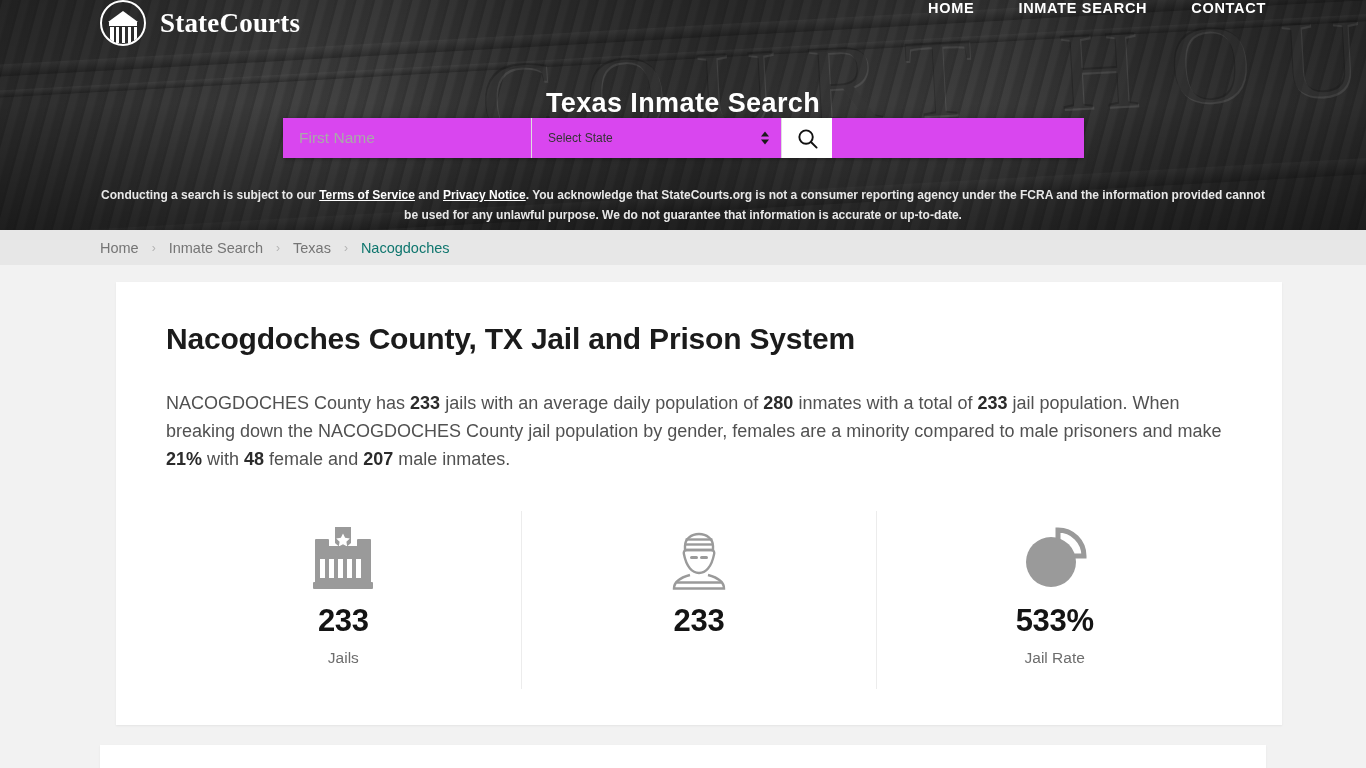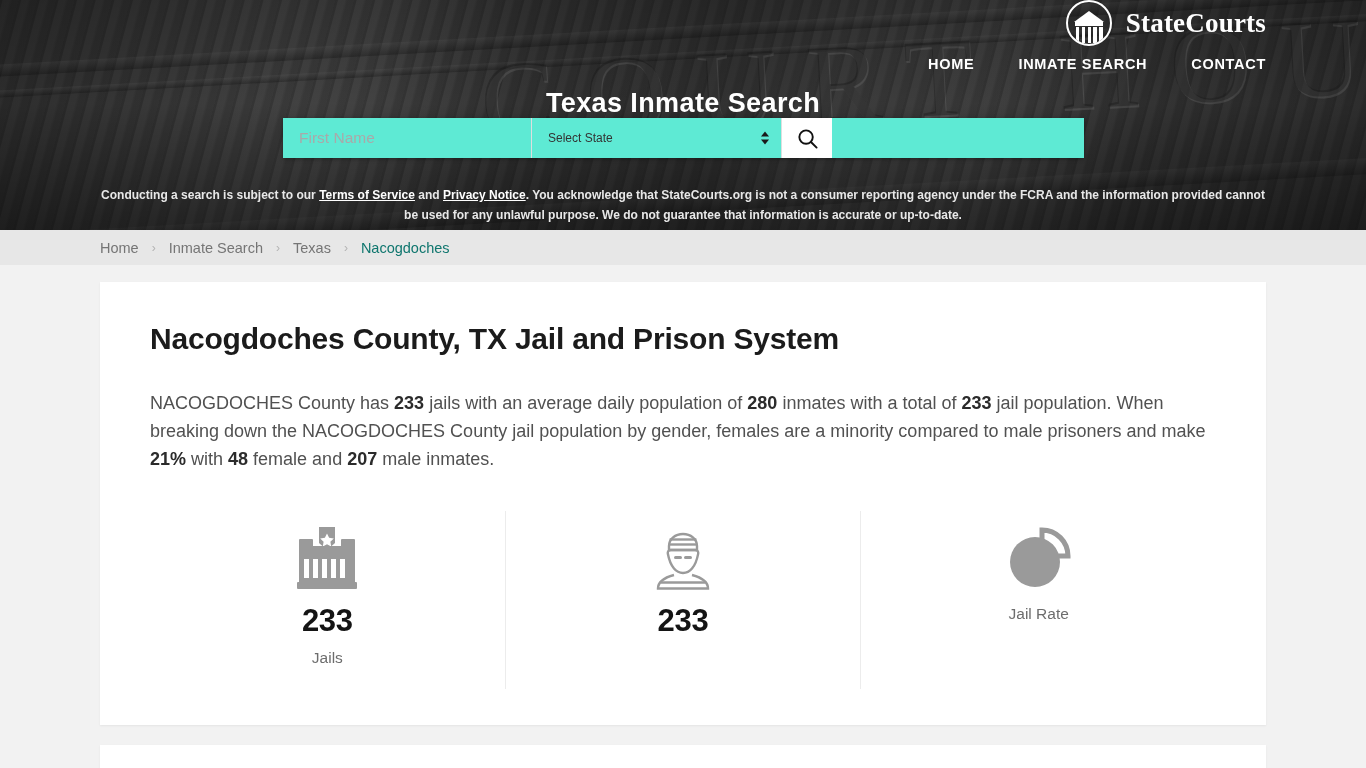--- a/index.html
+++ b/index.html
@@ -65,24 +65,23 @@
     background: linear-gradient(180deg, rgba(0,0,0,0.42) 0%, rgba(0,0,0,0.30) 45%, rgba(0,0,0,0.55) 100%);
   }
   .hero-inner { position: relative; z-index: 5; }
 
   .topbar {
     position: absolute;
     top: 0; left: 0;
     width: 1366px;
     height: 72px;
     display: flex;
-    align-items: flex-end;
+    align-items: flex-start;
     justify-content: space-between;
     padding: 0 100px;
-    flex-direction: column;
   }
   .brand { display: flex; align-items: center; gap: 14px; text-decoration: none; }
   .brand-mark {
     width: 46px; height: 46px;
     border: 2.5px solid #fff;
     border-radius: 50%;
     position: relative;
     overflow: hidden;
     flex: none;
   }
@@ -132,21 +131,21 @@
     font-weight: 700;
     letter-spacing: .4px;
   }
 
   .searchbar {
     position: absolute;
     top: 118px;
     left: 283px;
     width: 801px;
     height: 40px;
-    background: #5eead4;
+    background: #d946ef;
     display: flex;
     align-items: stretch;
     box-shadow: 0 1px 4px rgba(0,0,0,.35);
   }
   .searchbar .fld {
     border: 0;
     outline: none;
     background: transparent;
     font-family: "Liberation Sans", sans-serif;
     font-size: 15.5px;
@@ -221,21 +220,21 @@
   .crumbs .sep { color: #b4b4b4; font-size: 12px; }
   .crumbs .current { color: #0f766e; }
 
   
   .page { width: 1366px; padding: 17px 100px 0; }
   .card {
     background: #fff;
     width: 1166px;
     box-shadow: 0 1px 2px rgba(0,0,0,.06);
   }
-  .card.main { padding: 40px 50px 0; height: 443px; }
+  .card.main { padding: 40px 50px 0; height: 443px; margin-left: 16px; }
   .card.second { margin-top: 20px; height: 40px; }
 
   .page-title {
     font-size: 30px;
     font-weight: 700;
     color: #1b1b1b;
     margin: 0 0 33px;
     letter-spacing: -.2px;
   }
   .intro {
@@ -389,20 +388,21 @@
         <div class="value">233</div>
       </div>
 
       <div class="stat">
         <div class="icon">
           <svg width="66" height="66" viewBox="0 0 66 66">
             <circle cx="29" cy="36" r="25" fill="#9a9a9a"></circle>
             <path d="M36 4a26 26 0 0 1 26 26H36V4z" fill="none" stroke="#9a9a9a" stroke-width="5"></path>
           </svg>
         </div>
+        <div class="value">533%</div>
         <div class="label">Jail Rate</div>
       </div>
 
     </div>
   </section>
 
   <section class="card second"></section>
 </main>
 
 </body></html>

